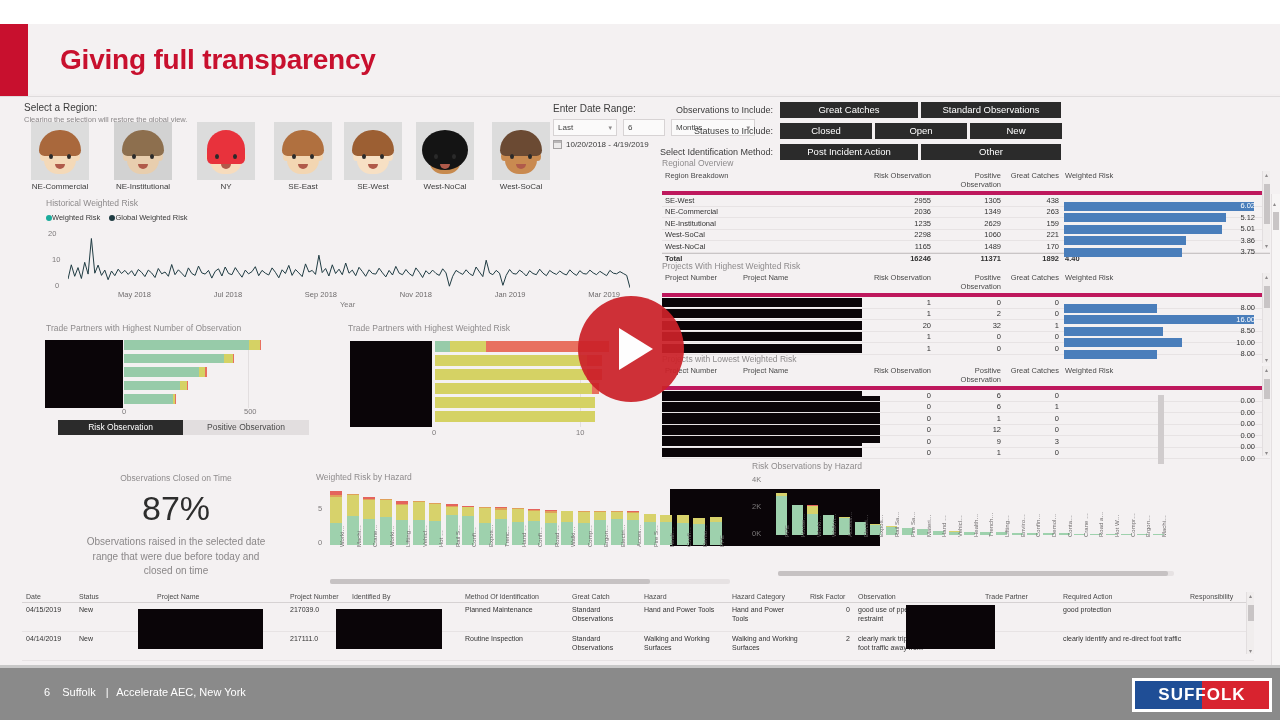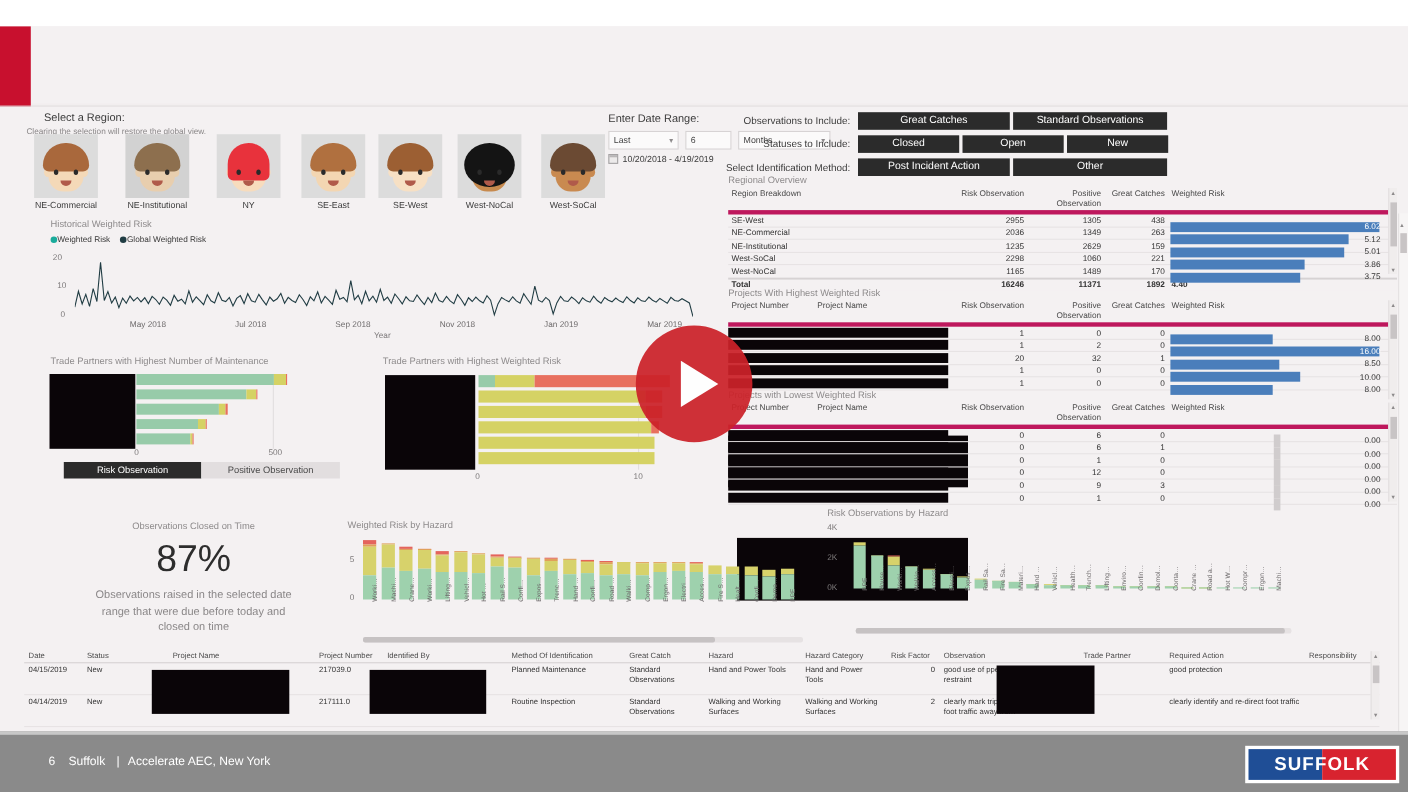--- a/index.html
+++ b/index.html
@@ -26,21 +26,21 @@
   .title-rule { position:absolute; left:0; top:96px; width:1280px; height:1px; background:#dedbdc; }
 
   
   #dash {
     position:absolute; left:0; top:97px; width:1280px; height:568px;
     background:#f4f1f2;
     font-size:9px; color:#444;
   }
 
   
-  .region-head { position:absolute; left:40px; top:5px; font-size:10px; color:#3b3b3b; }
+  .region-head { position:absolute; left:24px; top:5px; font-size:10px; color:#3b3b3b; }
   .region-sub  { position:absolute; left:24px; top:18px; font-size:7.5px; color:#8a8788; }
   .avatars { position:absolute; left:22px; top:25px; width:540px; height:75px; }
   .avatar-cell { position:absolute; top:0; width:66px; text-align:center; }
   .avatar-box { width:58px; height:58px; margin:0 auto; background:#dcdcdc; position:relative; overflow:hidden; }
   .avatar-cell.sel .avatar-box { background:#d2d2d2; }
   .avatar-name { font-size:8px; color:#3b3b3b; margin-top:2px; white-space:nowrap; }
 
   
   .f-head { position:absolute; left:50%; top:16px; transform:translateX(-50%);
             width:32px; height:36px; border-radius:16px 16px 14px 14px; }
@@ -166,20 +166,21 @@
   .page-scroll { position:absolute; right:0; top:97px; width:9px; height:568px; background:#f7f5f5; border-left:1px solid #e4e0e1;}
 </style>
 </head>
 <body>
 
 <div id="slide">
 
   <div class="slide-top-white"></div>
   <div class="title-band"></div>
   <div class="red-tab"></div>
+  <div class="title-text">Giving full transparency</div>
   <div class="title-rule"></div>
 
   <div id="dash">
 
     <div class="region-head">Select a Region:</div>
     <div class="region-sub">Clearing the selection will restore the global view.</div>
     <div class="avatars" id="avatars">
         <div class="avatar-cell" style="left: 5px;">
           <div class="avatar-box">
             <div class="f-ear" style="left:9px;background:#f4d9b8;"></div>
@@ -559,21 +560,21 @@
           </div>
         </div>
     </div>
     <div class="blk" style="position:absolute; left:670px; top:392px; width:210px; height:57px;"></div>
     <div class="scrollv" style="left:1262px; top:269px; height:90px;">
       <span>▴</span>
       <div class="thumb" style="top:13px; height:20px;"></div>
       <span>▾</span>
     </div>
 
-    <div class="card-title" style="left:46px; top:226px;">Trade Partners with Highest Number of Maintenance</div>
+    <div class="card-title" style="left:46px; top:226px;">Trade Partners with Highest Number of Observation</div>
     <div class="blk" style="position:absolute; left:45px; top:243px; width:78px; height:68px;"></div>
     <div class="gridline" style="left:248px; top:243px; height:68px;"></div>
     <div id="trade-obs-bars" style="position:absolute; left:124px; top:243px; width:180px; height:68px;">
         <div class="hbar-row" style="top: 0px; height: 9.5px; left: 0px;">
           <div style="width: 124.5px; background: rgb(151, 203, 169); height: 100%;"></div>
           <div style="width: 11.205px; background: rgb(213, 210, 100); height: 100%;"></div>
           <div style="width: 1.245px; background: rgb(232, 112, 95); height: 100%;"></div>
         </div>
         <div class="hbar-row" style="top: 13.5px; height: 9.5px; left: 0px;">
           <div style="width: 99.6px; background: rgb(151, 203, 169); height: 100%;"></div>

